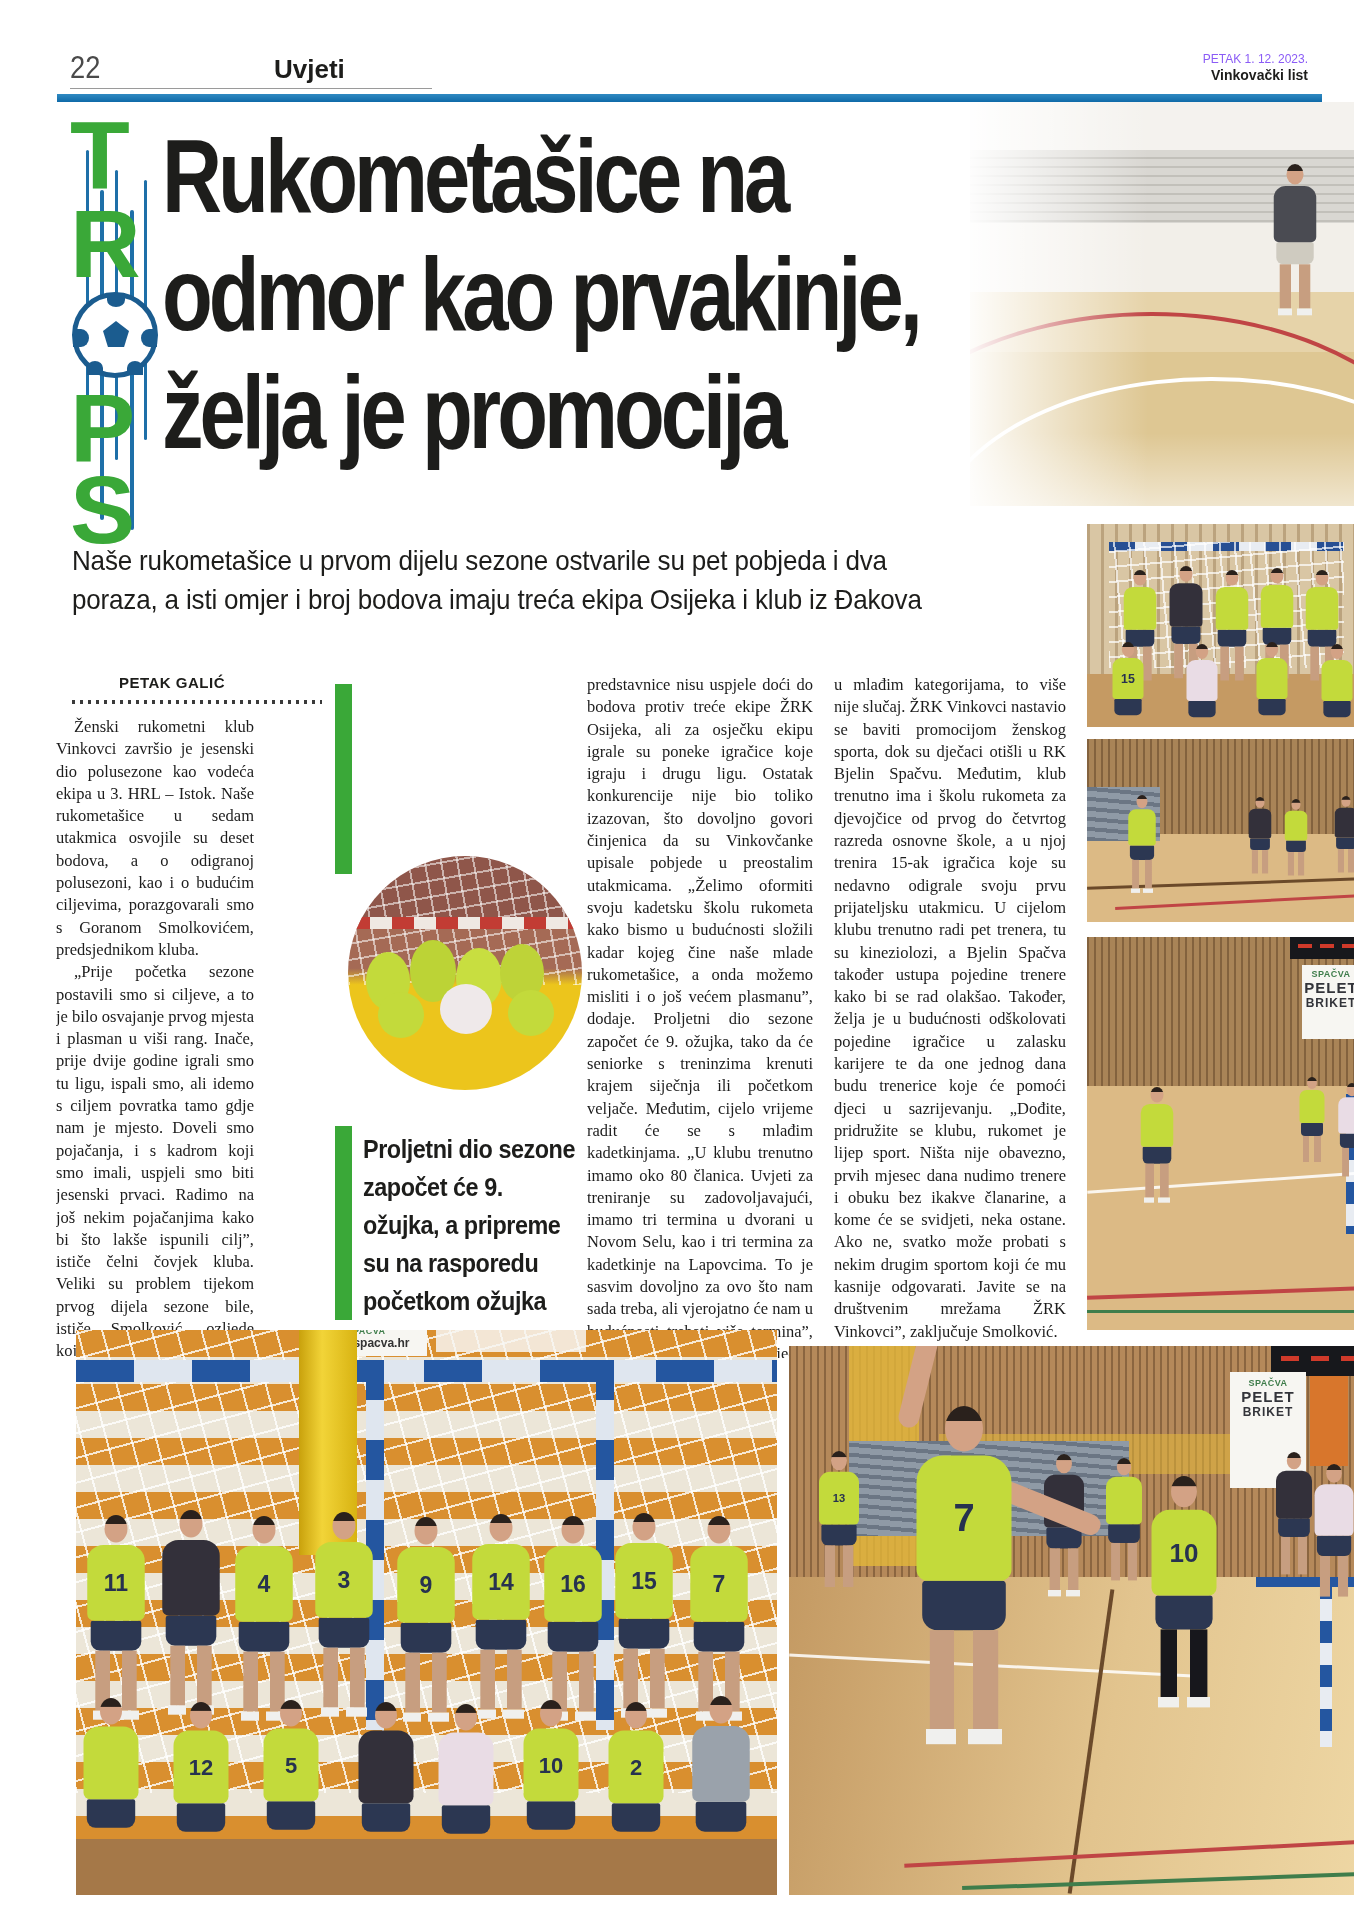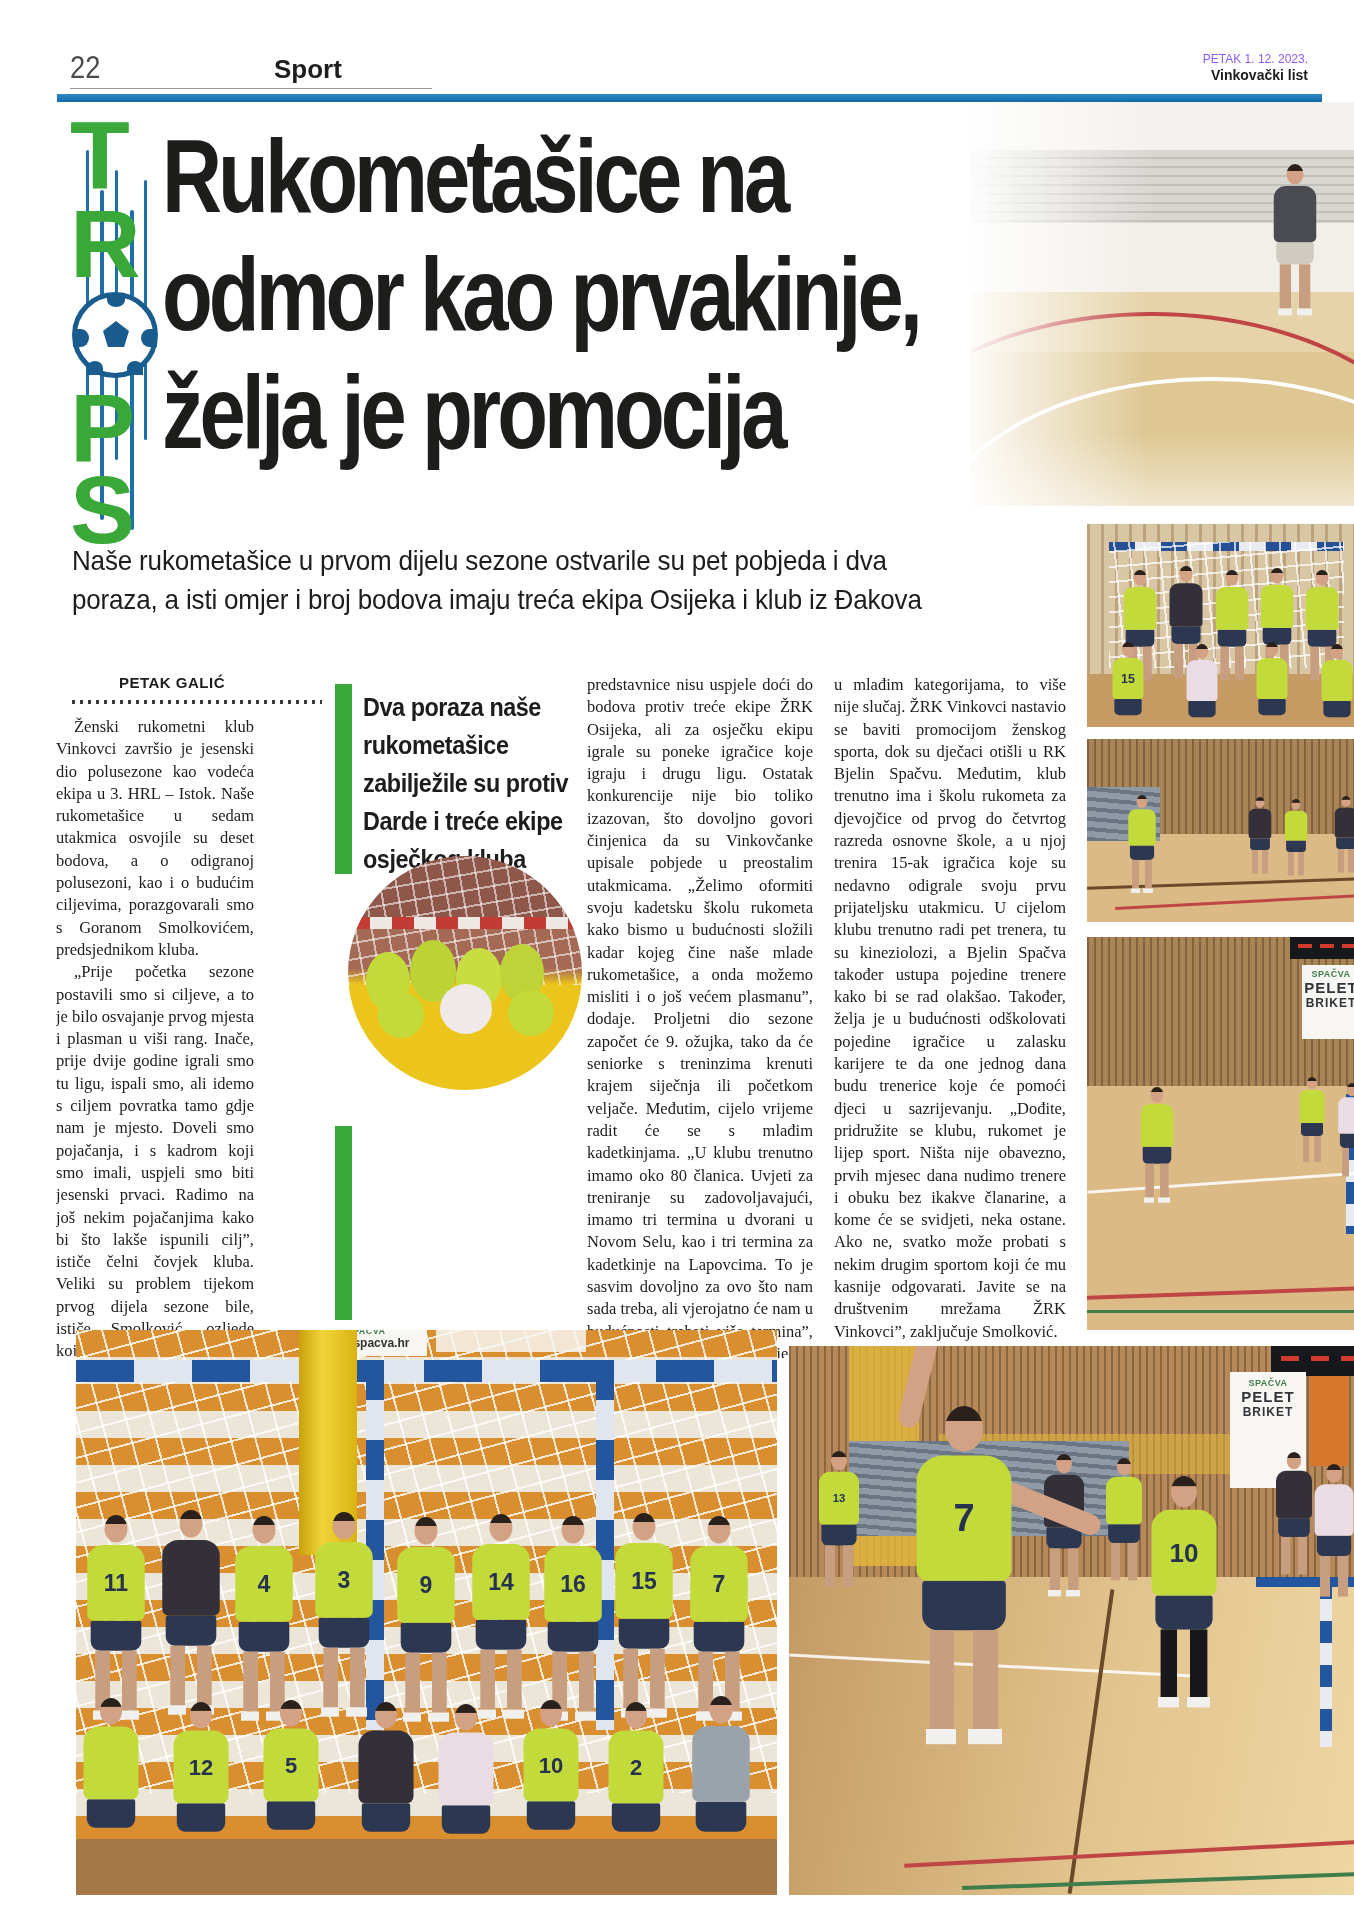--- a/index.html
+++ b/index.html
@@ -129,21 +129,21 @@
   #pbr .floor{position:absolute;left:0;top:42%;width:100%;height:58%;
       background:linear-gradient(100deg,#c49a63,#e2c48e 55%,#eed7a4);}
   #pbr .ywall{position:absolute;background:#e3b83a;}
 </style>
 </head>
 <body>
 
 <div id="page">
 
   <div class="abs" id="pgnum">22</div>
-  <div class="abs" id="section">Sport</div>
+  <div class="abs" id="section">Uvjeti</div>
   <div class="abs" id="hdrule"></div>
   <div class="abs" id="dateblk">
     <div class="d1">PETAK 1. 12. 2023.</div>
     <div class="d2">Vinkovački list</div>
   </div>
   <div class="abs" id="bluebar"></div>
 
   <div class="ph" id="phtop">
     <div class="bl"></div>
     <div class="arc" style="left:-30%;top:52%;width:150%;height:90%;border:4px solid #c04545;"></div>
@@ -192,41 +192,41 @@
     <p>„Prije početka sezone postavili smo si ciljeve, a to je bilo osvajanje prvog mjesta i plasman u viši rang. Inače, prije dvije godine igrali smo tu ligu, ispali smo, ali idemo s ciljem povratka tamo gdje nam je mjesto. Doveli smo pojačanja, i s kadrom koji smo imali, uspjeli smo biti jesenski prvaci. Radimo na još nekim pojačanjima kako bi što lakše ispunili cilj”, ističe čelni čovjek kluba. Veliki su problem tijekom prvog dijela sezone bile, ističe Smolković, ozljede koje su pratile rukometašice. Također, klub je morao odgoditi dvije utakmice, a neočekivani poraz zabilježen je jedino u susretu protiv ŽRK Darda. Osim tog dvoboja, naše</p>
   </div>
   <div class="col" id="col3">
     <p class="cont">predstavnice nisu uspjele doći do bodova protiv treće ekipe ŽRK Osijeka, ali za osječku ekipu igrale su poneke igračice koje igraju i drugu ligu. Ostatak konkurencije nije bio toliko izazovan, što dovoljno govori činjenica da su Vinkovčanke upisale pobjede u preostalim utakmicama. „Želimo oformiti svoju kadetsku školu rukometa kako bismo u budućnosti složili kadar kojeg čine naše mlade rukometašice, a onda možemo misliti i o još većem plasmanu”, dodaje. Proljetni dio sezone započet će 9. ožujka, tako da će seniorke s treninzima krenuti krajem siječnja ili početkom veljače. Međutim, cijelo vrijeme radit će se s mlađim kadetkinjama. „U klubu trenutno imamo oko 80 članica. Uvjeti za treniranje su zadovoljavajući, imamo tri termina u dvorani u Novom Selu, kao i tri termina za kadetkinje na Lapovcima. To je sasvim dovoljno za ovo što nam sada treba, ali vjerojatno će nam u budućnosti trebati više termina”, govori Smolković. Iako je jedno vrijeme u klubu djelovala i muška momčad</p>
   </div>
   <div class="col" id="col4">
     <p class="cont">u mlađim kategorijama, to više nije slučaj. ŽRK Vinkovci nastavio se baviti promocijom ženskog sporta, dok su dječaci otišli u RK Bjelin Spačvu. Međutim, klub trenutno ima i školu rukometa za djevojčice od prvog do četvrtog razreda osnovne škole, a u njoj trenira 15-ak igračica koje su nedavno odigrale svoju prvu prijateljsku utakmicu. U cijelom klubu trenutno radi pet trenera, tu su kineziolozi, a Bjelin Spačva također ustupa pojedine trenere kako bi se rad olakšao. Također, želja je u budućnosti odškolovati pojedine igračice u zalasku karijere te da one jednog dana budu trenerice koje će pomoći djeci u sazrijevanju. „Dođite, pridružite se klubu, rukomet je lijep sport. Ništa nije obavezno, prvih mjesec dana nudimo trenere i obuku bez ikakve članarine, a kome će se svidjeti, neka ostane. Ako ne, svatko može probati s nekim drugim sportom koji će mu kasnije odgovarati. Javite se na društvenim mrežama ŽRK Vinkovci”, zaključuje Smolković.</p>
   </div>
 
   <div class="qbar" style="top:684px;height:190px;"></div>
-  <div class="pq" style="top:688px;">
-    <div>Dva poraza naše</div>
-    <div>rukometašice</div>
-    <div>zabilježile su protiv</div>
-    <div>Darde i treće ekipe</div>
-    <div>osječkog kluba</div>
-  </div>
 
   <div id="circph">
     <div class="net"></div>
     <div class="gbar"></div>
     <div class="blob" style="left:18px;top:96px;width:44px;height:58px;background:#c3da3b;"></div>
     <div class="blob" style="left:62px;top:84px;width:46px;height:62px;background:#bcd336;"></div>
     <div class="blob" style="left:108px;top:92px;width:46px;height:60px;background:#c8de40;"></div>
     <div class="blob" style="left:152px;top:88px;width:44px;height:58px;background:#bed338;"></div>
     <div class="blob" style="left:92px;top:128px;width:52px;height:50px;background:#efe9ea;"></div>
     <div class="blob" style="left:30px;top:136px;width:46px;height:46px;background:#c3da3b;"></div>
     <div class="blob" style="left:160px;top:134px;width:46px;height:46px;background:#c3da3b;"></div>
   </div>
 
   <div class="qbar" style="top:1126px;height:194px;"></div>
+  <div class="pq" style="top:1130px;">
+    <div>Proljetni dio sezone</div>
+    <div>započet će 9.</div>
+    <div>ožujka, a pripreme</div>
+    <div>su na rasporedu</div>
+    <div>početkom ožujka</div>
+  </div>
 
   <div class="ph" id="rp1">
     <div class="bars"></div>
     <div class="cross"></div>
     <div class="net"></div>
     <div class="fg" style="left:28px;top:46px;transform:scale(.65);">
         <i class="hd"></i>
         <i class="tr"></i>
         <i class="sp"></i>
         <i class="lg"></i>

